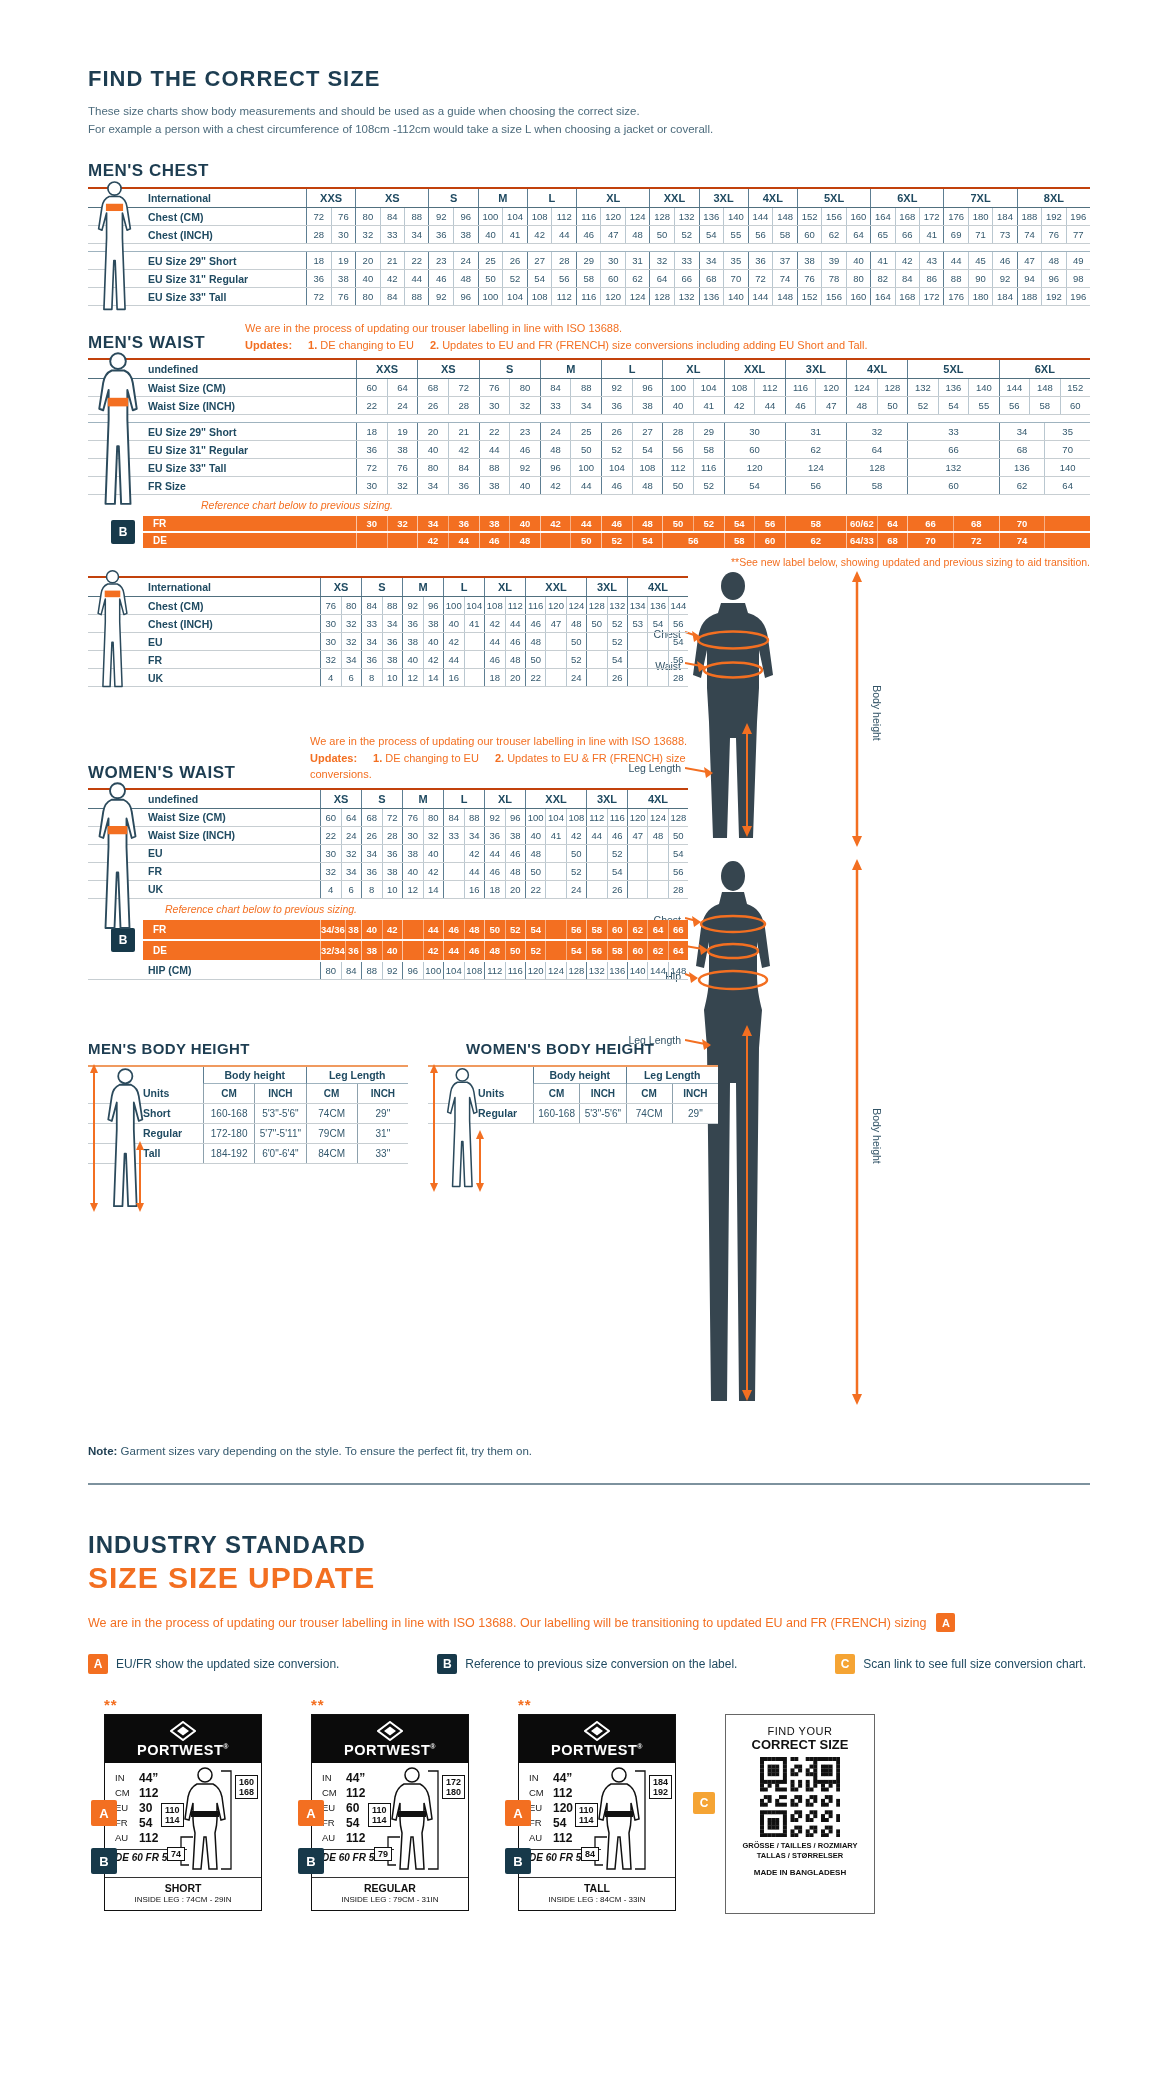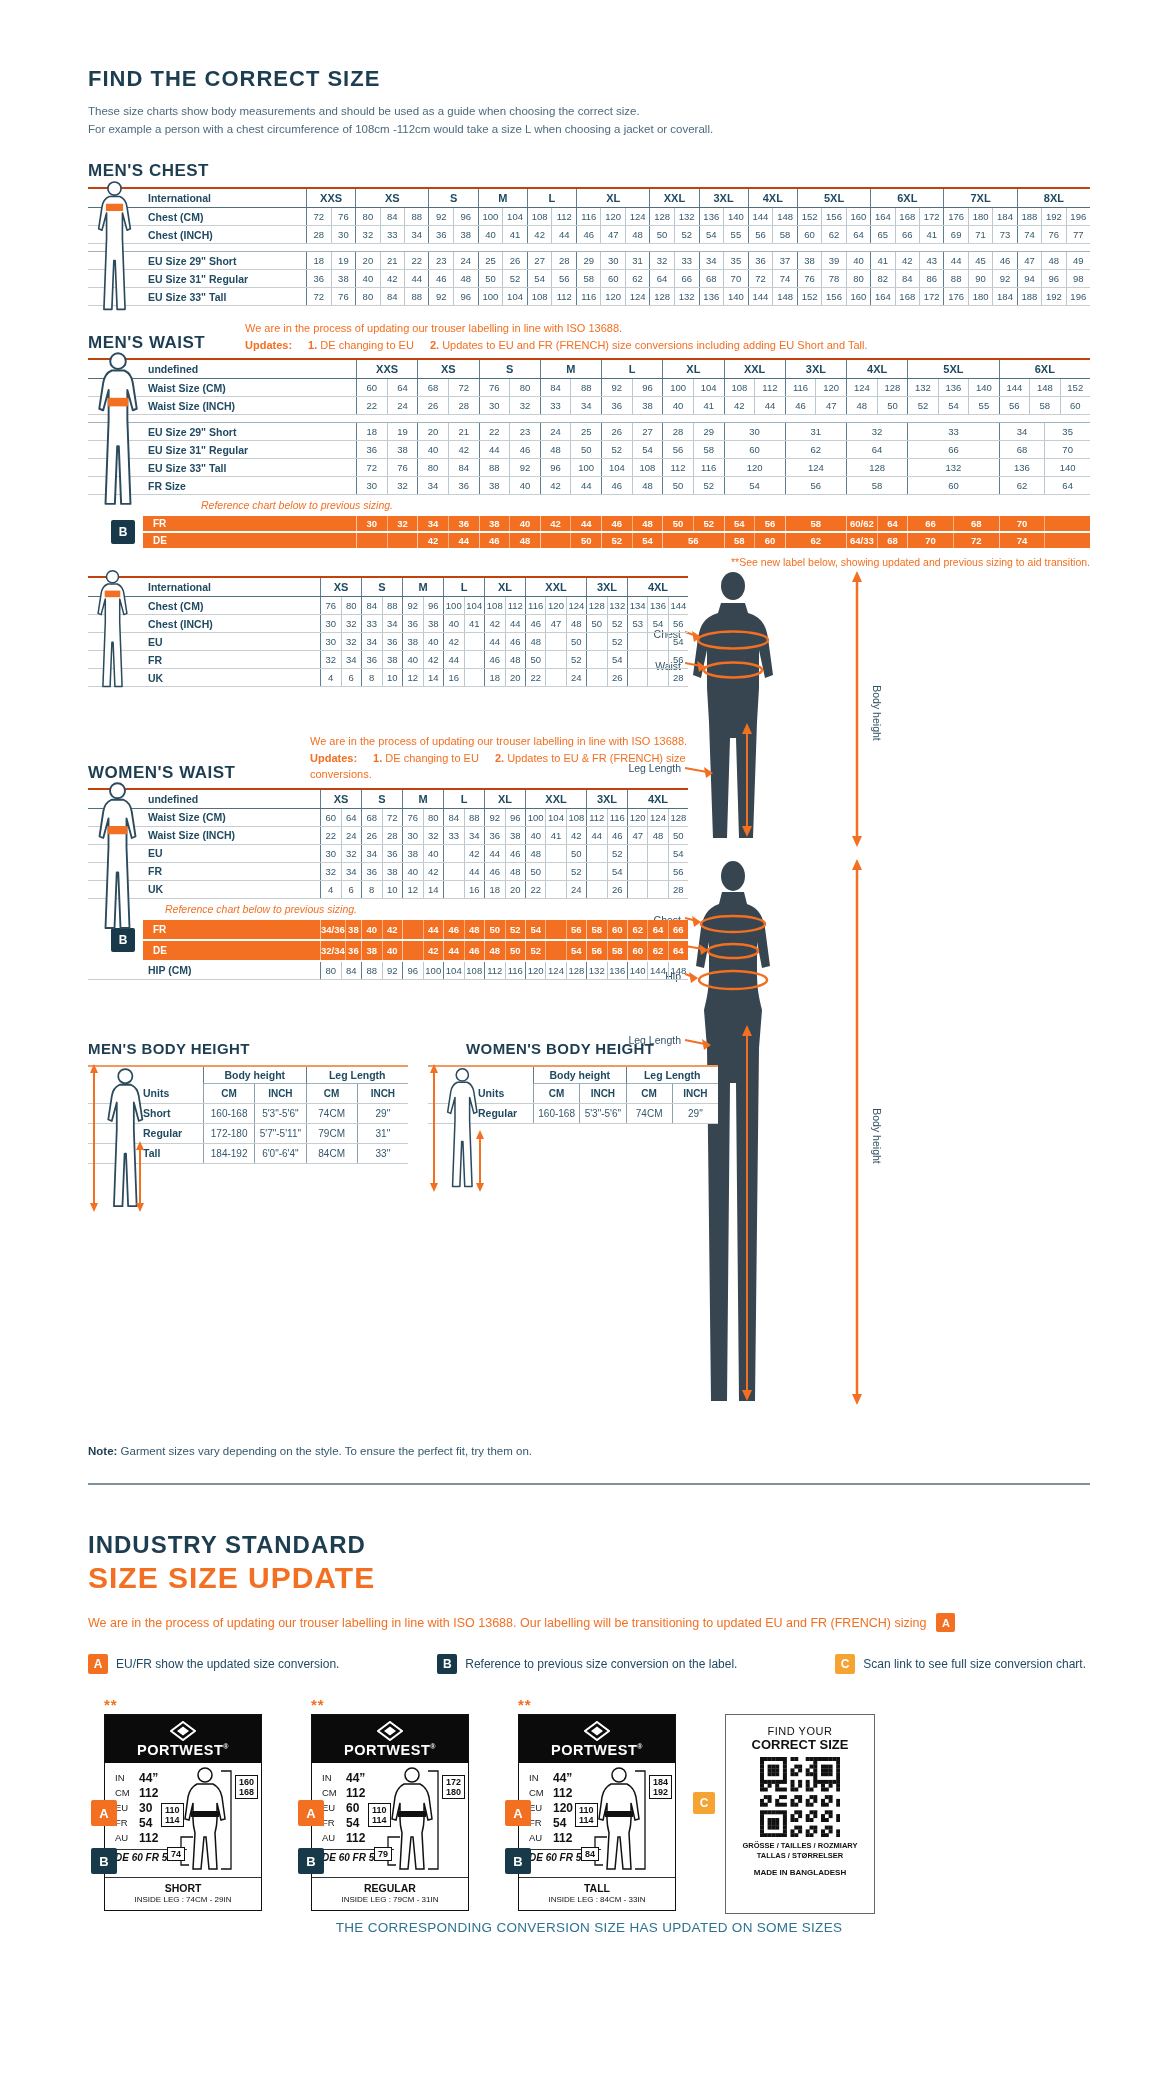--- a/index.html
+++ b/index.html
@@ -2003,14 +2003,13 @@
             <rect x="76.2" y="76.2" width="4" height="4" fill="#111"></rect>
           </svg>
       <div class="qr-l">GRÖSSE / TAILLES / ROZMIARY</div>
       <div class="qr-l">TALLAS / STØRRELSER</div>
       <div class="qr-made">MADE IN BANGLADESH</div>
     </div>
     <div class="badge amber qr-c">C</div>
   </div>
     </div>
 
-  <p class="foot2">THE CORRESPONDING CONVERSION SIZE HAS UPDATED ON SOME SIZES</p>
 </div>
 
 </body></html>

